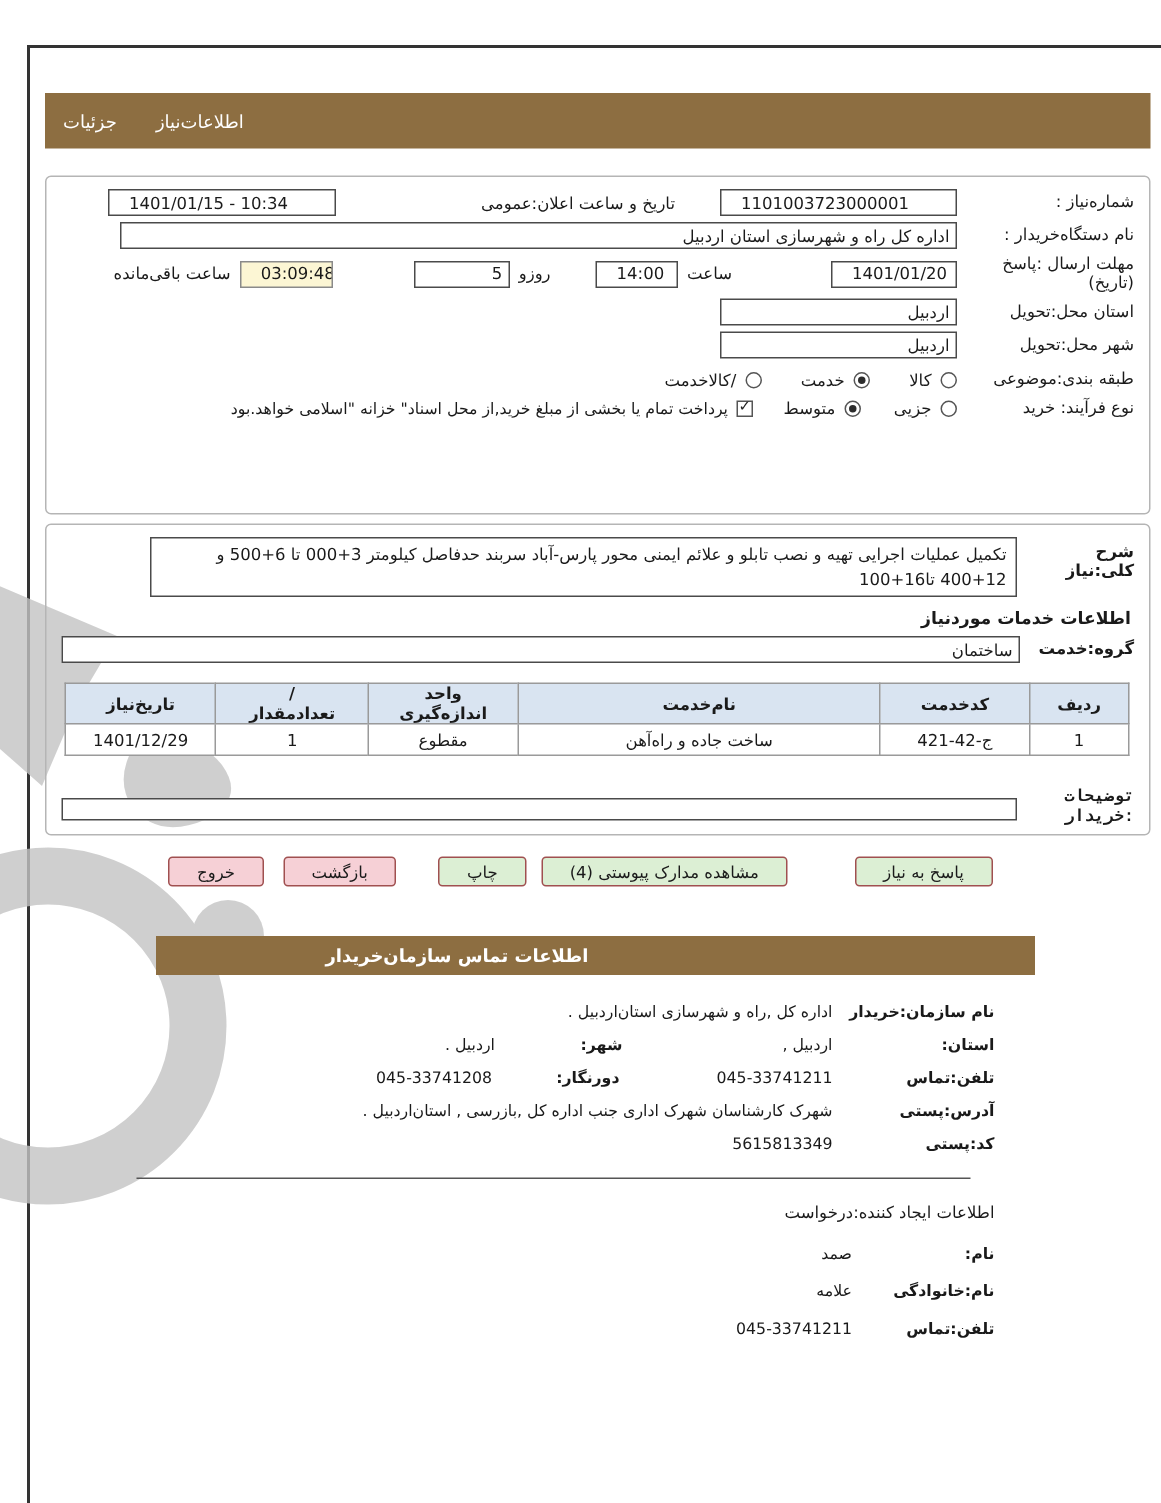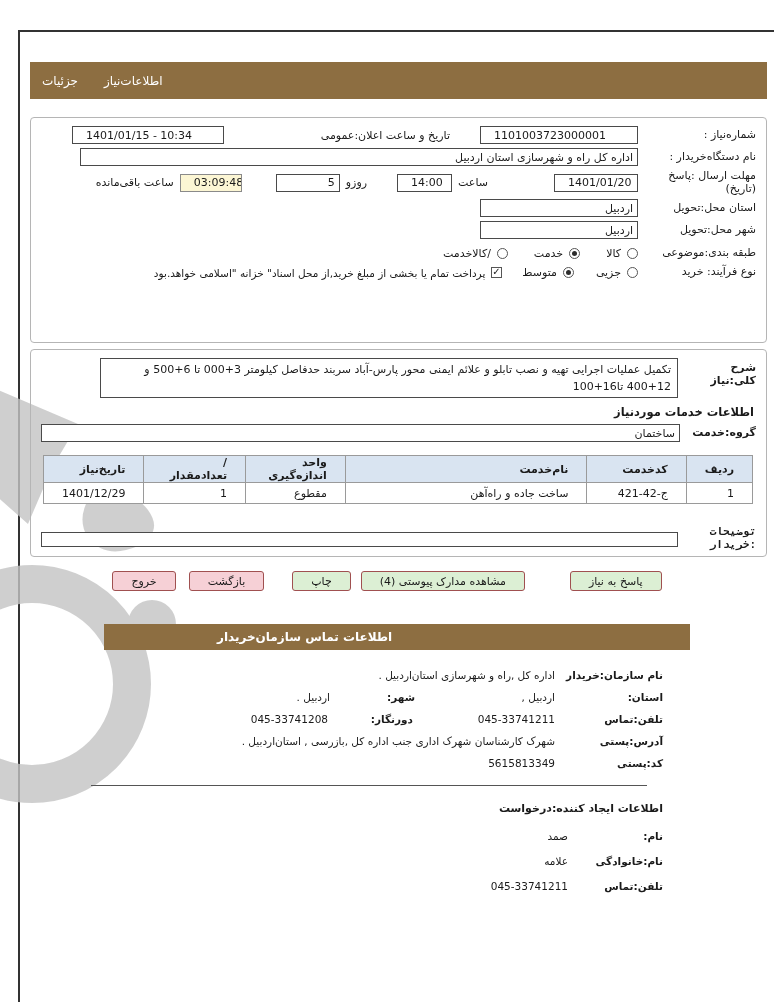--- a/index.html
+++ b/index.html
@@ -29,40 +29,40 @@
   .flabel { width:112px; flex:none; line-height:1.15; }
   .flabel.two { display:flex; flex-direction:column; }
   .inp { border:1px solid #4a4a4a; background:#fff; height:18px; display:flex;
          align-items:center; padding:0 4px; font-size:11px; overflow:hidden; white-space:nowrap; }
   .ltr { direction:ltr; text-align:left;padding-left:13px; }
   .w558{width:558px} .w400{width:400px} .w158{width:158px} .w152{width:152px}
   .w84{width:84px} .w64{width:64px} .w62{width:62px} .w55{width:55px}
   .timer { background:#fcf6d4; border:1px solid #8a8a8a; }
   .link { color:#2d3bbf; cursor:pointer; white-space:nowrap; }
   .lbl2 { width:150px; flex:none; margin-right:24px; }
-  .mr70{margin-right:70px} .mr60{margin-right:60px} .mr40{margin-right:28px}
+  .mr70{margin-right:70px} .mr60{margin-right:60px} .mr40{margin-right:48px}
   .mr24{margin-right:24px} .mr20{margin-right:20px} .mr16{margin-right:16px} .mr14{margin-right:14px}
 
   .radio { width:11px; height:11px; border:1px solid #555; border-radius:50%;
            background:#fff; position:relative; flex:none; }
   .radio[data-on="true"]::after { content:""; position:absolute; inset:2px;
            border-radius:50%; background:#2c2c2c; }
   .checkbox { width:11px; height:11px; border:1px solid #555; background:#fff;
            position:relative; flex:none; }
   .checkbox[data-on="true"]::after { content:"\2713"; position:absolute; top:-2px; left:0;
            font-size:10px; color:#222; }
   .small { font-size:10.5px; white-space:nowrap; }
 
   
   .bold { font-weight:bold; }
   .descbox { border:1px solid #4a4a4a; background:#fff; width:578px; min-height:40px;
              padding:2px 6px; line-height:1.55; font-size:11px; }
   .svc-heading { margin:7px 2px 5px 0; font-weight:bold; font-size:11.5px; }
   .svc-table { border-collapse:collapse; margin:13px 3px 0 4px; width:710px; }
-  .svc-table th, .svc-table td { border:1px solid #9a9a9a; height:21px; text-align:right;
+  .svc-table th, .svc-table td { border:1px solid #9a9a9a; height:21px; text-align:center;
              font-size:11px; padding:0 18px; }
   .svc-table th { background:#d9e4f1; font-weight:bold; }
   .svc-table td { background:#fff; }
   .notes-row { margin-top:22px; display:flex; align-items:center; gap:6px;font-family:Liberation Mono, monospace; }
   .notes-lbl { width:72px; flex:none; line-height:1.2; }
   .grow { flex:1 1 auto; }
 
   
   .btnrow { top:571px; left:0; width:774px; display:flex; justify-content:center;
             align-items:center; }
@@ -74,21 +74,21 @@
   
   .brownbar { top:624px; left:104px; width:586px; height:26px; background:#8d6e41;
               color:#fff; font-weight:bold; font-size:12px; display:flex; align-items:center;
               justify-content:flex-start; padding-left:113px; flex-direction:row-reverse; }
   .contact { top:668px; left:104px; width:586px; padding-right:27px; font-size:10.5px; }
   .crow { display:flex; align-items:flex-start; margin-bottom:7px; line-height:15px; }
   .clabel { width:108px; flex:none; font-weight:bold; }
   .cval { text-align:right; }
   .vw140{width:140px} .vw142{width:142px} .lw85{width:85px; font-weight:bold; flex:none;}
   .divider { border-top:1px solid #555; margin:14px 16px 16px 0; width:556px; }
-  .creator-heading { font-weight:bold; font-size:11px; margin-bottom:14px; }
+  .creator-heading { font-weight:normal; font-size:11px; margin-bottom:14px; }
   .krow { display:flex; align-items:flex-start; margin-bottom:10px; line-height:15px; }
   .klabel { width:95px; flex:none; font-weight:bold; text-align:right; }
 </style>
 </head>
 <body>
 
 <div class="frame"></div>
 
 <svg class="watermark" width="250" height="450" viewBox="0 0 250 450" aria-hidden="true">
   <g fill="#c4c4c4" stroke="none">

